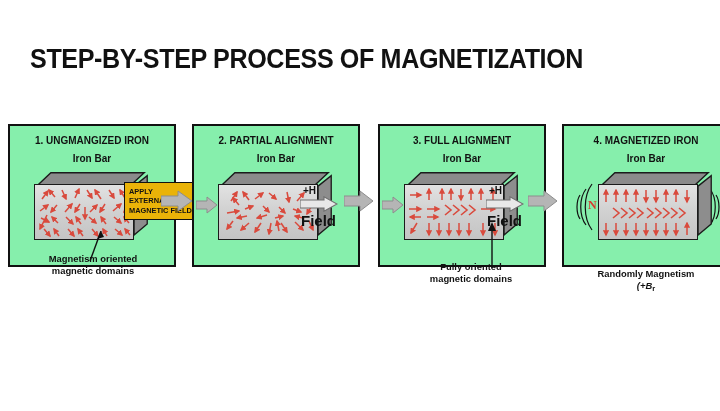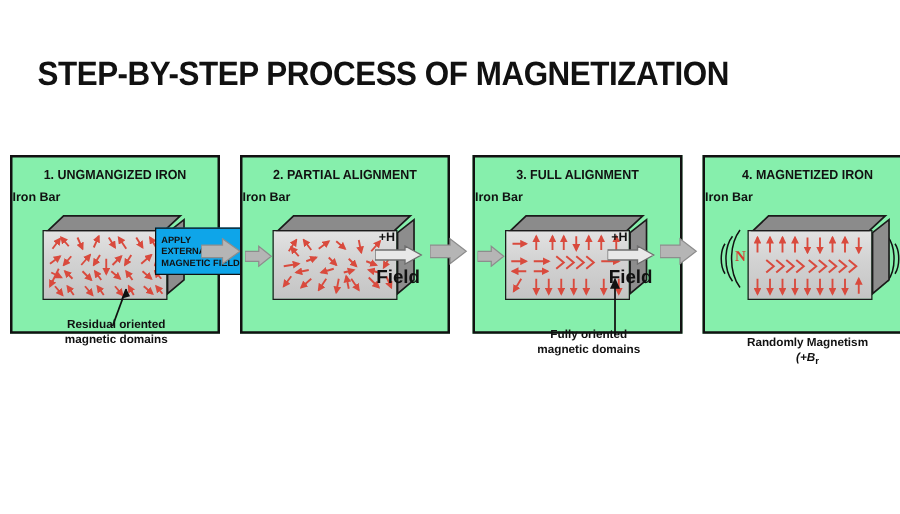--- a/index.html
+++ b/index.html
@@ -20,21 +20,21 @@
   .panel{
     position:absolute;top:124px;width:168px;height:143px;
     border:2.5px solid #111;background:#86efac;box-sizing:border-box;
   }
   .panel-title{
     position:absolute;left:0;right:0;top:8px;text-align:center;
     font-size:10.5px;font-weight:bold;color:#111;white-space:nowrap;
     transform:scaleX(0.95);
   }
   .bar-label{
-    position:absolute;left:0;right:0;top:27px;text-align:left;
+    position:absolute;left:0;right:0;top:27px;text-align:center;
     font-size:10px;font-weight:bold;color:#111;
   }
 
   
   .bar{position:absolute;}
   .bar .face{
     position:absolute;left:0;top:12px;width:100px;height:56px;
     background:linear-gradient(180deg,#e2e2e2 0%,#d2d2d2 45%,#c4c4c4 100%);
     border:1.6px solid #1b1b1b;box-sizing:border-box;overflow:hidden;
   }
@@ -45,21 +45,21 @@
     position:absolute;left:99px;top:0;width:16px;height:70px;
   }
   .bar svg{display:block;}
 
   .arrows{position:absolute;left:0;top:0;width:100%;height:100%;}
   .arrows svg{position:absolute;left:0;top:0;}
 
   
   .conn{position:absolute;}
   .apply-box{
-    position:absolute;background:#0ea5e9;border:1.5px solid #111;
+    position:absolute;background:#eab308;border:1.5px solid #111;
     box-sizing:border-box;display:flex;align-items:center;
   }
   .apply-text{
     font-size:7.4px;font-weight:bold;line-height:9.2px;color:#111;
     padding-left:4px;white-space:nowrap;
   }
 
   .hfield{position:absolute;width:40px;}
   .hfield .h-top{
     font-size:10px;font-weight:bold;color:#111;line-height:10px;
@@ -151,21 +151,21 @@
       </div>
     </div>
 
     <svg class="leader" style="left:58px;top:105px;" width="40" height="42" viewBox="0 0 40 42">
       <path d="M33,0 L22,30" stroke="#111" stroke-width="1.4" fill="none"></path>
       <polygon points="33,0 29,8 36,6" fill="#111"></polygon>
     </svg>
   </div>
 
   <div class="caption" style="left:18px;top:253px;width:150px;">
-    <span>Residual oriented</span><br>
+    <span>Magnetism oriented</span><br>
     <span>magnetic domains</span>
   </div>
 
   <div class="apply-box" style="left:124px;top:182px;width:72px;height:38px;">
     <div class="apply-text">
       <span>APPLY</span><br>
       <span>EXTERNAL</span><br>
       <span>MAGNETIC FIELD</span>
     </div>
   </div>

